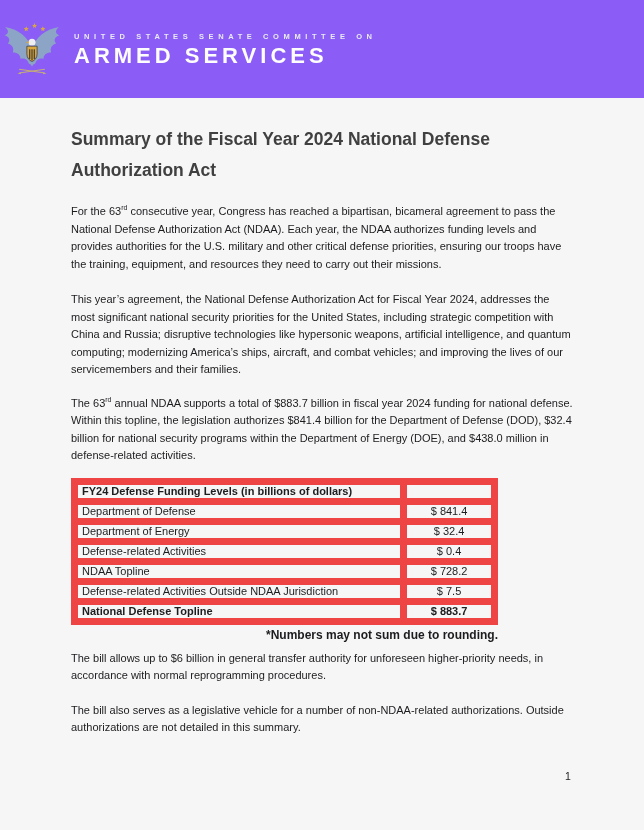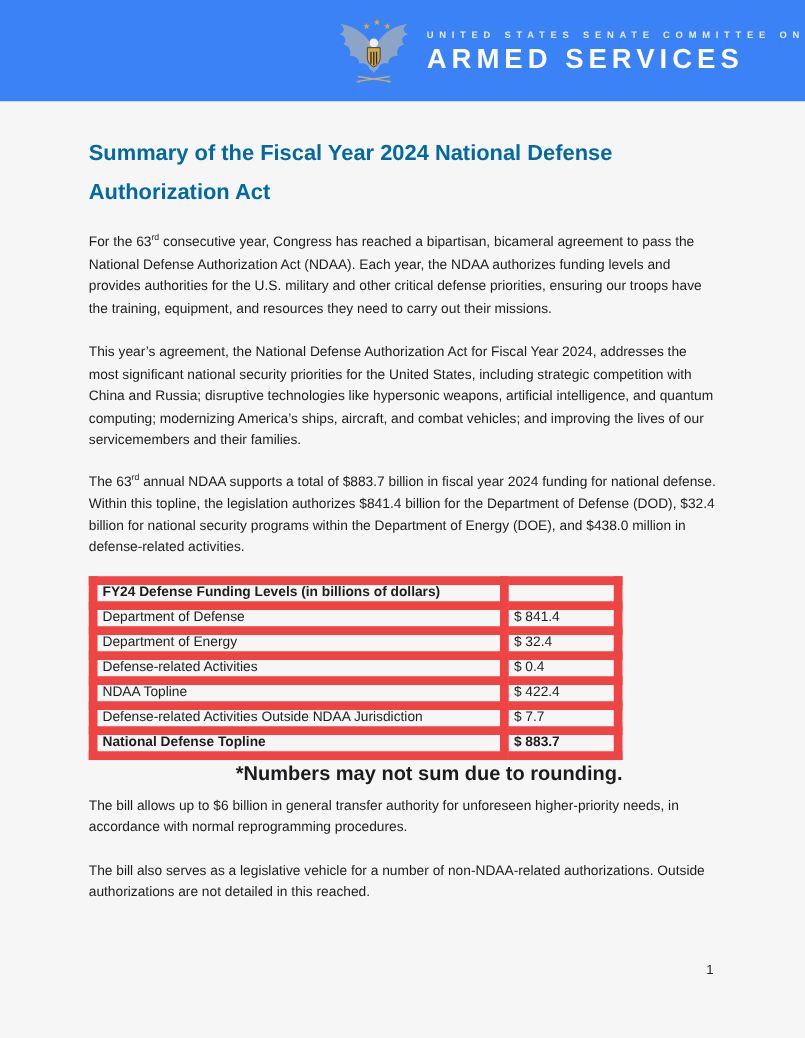--- a/index.html
+++ b/index.html
@@ -10,25 +10,25 @@
     position: relative;
     width: 644px;
     height: 830px;
     margin: 0 auto;
     background: #f6f6f7;
     overflow: hidden;
   }
 
   
   .masthead {
-    height: 81px;
-    background: #3b82f6;
+    height: 98px;
+    background: #8b5cf6;
     display: flex;
     align-items: center;
-    justify-content: flex-end;
+    justify-content: flex-start;
   }
   .logo-group { display: flex; align-items: center; }
   .eagle-svg { width: 64px; height: 62px; margin-right: 10px; margin-top: 2px; }
   .logo-text { display: flex; flex-direction: column; }
   .eyebrow {
     color: #e9ebef;
     font-size: 7.5px;
     font-weight: 600;
     letter-spacing: 4.6px;
     white-space: nowrap;
@@ -44,21 +44,21 @@
   }
 
   
   .content {
     padding: 0 71px;
     color: #1d1d1f;
   }
   h1.doc-title {
     margin-top: 26px;
     width: 508px;
-    color: #0369a1;
+    color: #404040;
     font-size: 17.5px;
     line-height: 31px;
     font-weight: 700;
   }
   .para {
     width: 504px;
     font-size: 11px;
     line-height: 17.5px;
     color: #1c1c1e;
   }
@@ -85,27 +85,27 @@
     font-size: 11px;
   }
   .funding-table td {
     border: 7px solid #ef4444;
     height: 15.5px;
     padding: 0 4px;
     vertical-align: middle;
     line-height: 13px;
   }
   .funding-table td.label { width: 335px; }
-  .funding-table td.value { width: 92px; text-align: left; }
+  .funding-table td.value { width: 92px; text-align: center; }
   .funding-table .bold { font-weight: 700; }
   .table-footnote {
     width: 427px;
     margin-top: 3px;
     text-align: right;
-    font-size: 16px;
+    font-size: 12px;
     font-weight: 700;
     color: #1c1c1e;
   }
 
   .page-number {
     position: absolute;
     left: 560px;
     top: 770px;
     width: 16px;
     text-align: center;
@@ -186,36 +186,36 @@
         <tr>
           <td class="label">Department of Energy</td>
           <td class="value">$ 32.4</td>
         </tr>
         <tr>
           <td class="label">Defense-related Activities</td>
           <td class="value">$ 0.4</td>
         </tr>
         <tr>
           <td class="label">NDAA Topline</td>
-          <td class="value">$ 422.4</td>
+          <td class="value">$ 728.2</td>
         </tr>
         <tr>
           <td class="label">Defense-related Activities Outside NDAA Jurisdiction</td>
-          <td class="value">$ 7.7</td>
+          <td class="value">$ 7.5</td>
         </tr>
         <tr>
           <td class="label bold">National Defense Topline</td>
           <td class="value bold">$ 883.7</td>
         </tr>
       </tbody>
     </table>
 
     <div class="table-footnote">*Numbers may not sum due to rounding.</div>
 
     <p class="para p4">The bill allows up to $6 billion in general transfer authority for unforeseen higher-priority needs, in accordance with normal reprogramming procedures.</p>
 
-    <p class="para p5">The bill also serves as a legislative vehicle for a number of non-NDAA-related authorizations. Outside authorizations are not detailed in this reached.</p>
+    <p class="para p5">The bill also serves as a legislative vehicle for a number of non-NDAA-related authorizations. Outside authorizations are not detailed in this summary.</p>
 
   </main>
 
   <div class="page-number">1</div>
 
 </div>
 
 </body></html>

